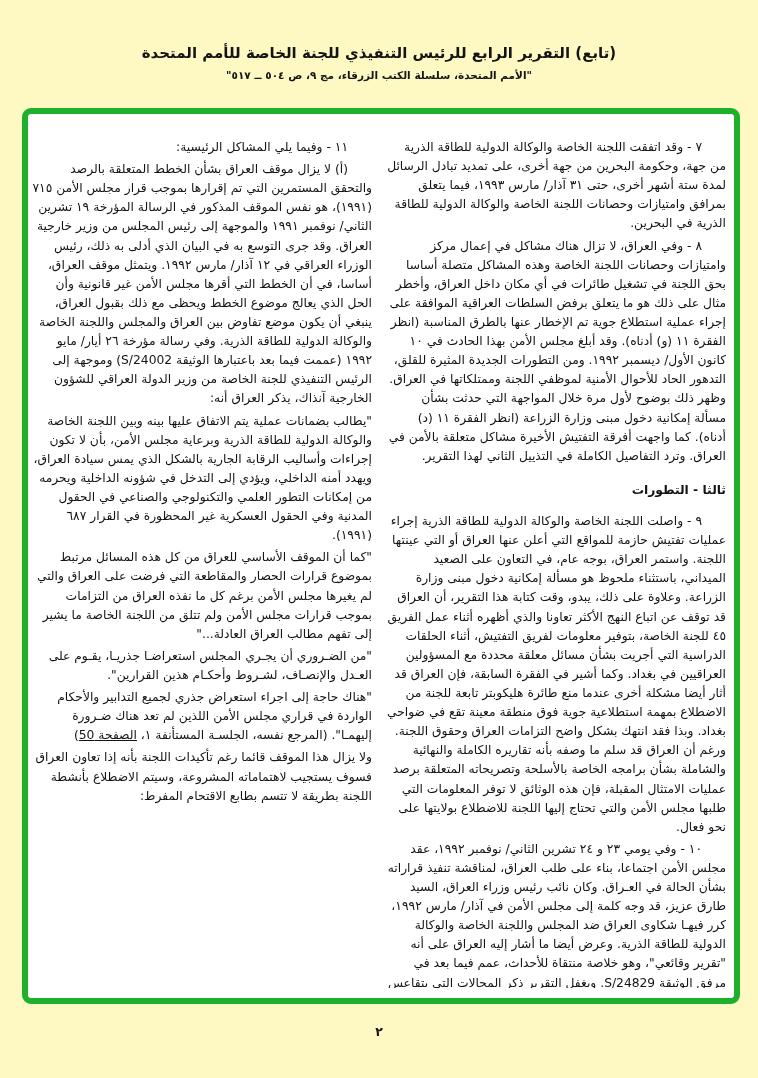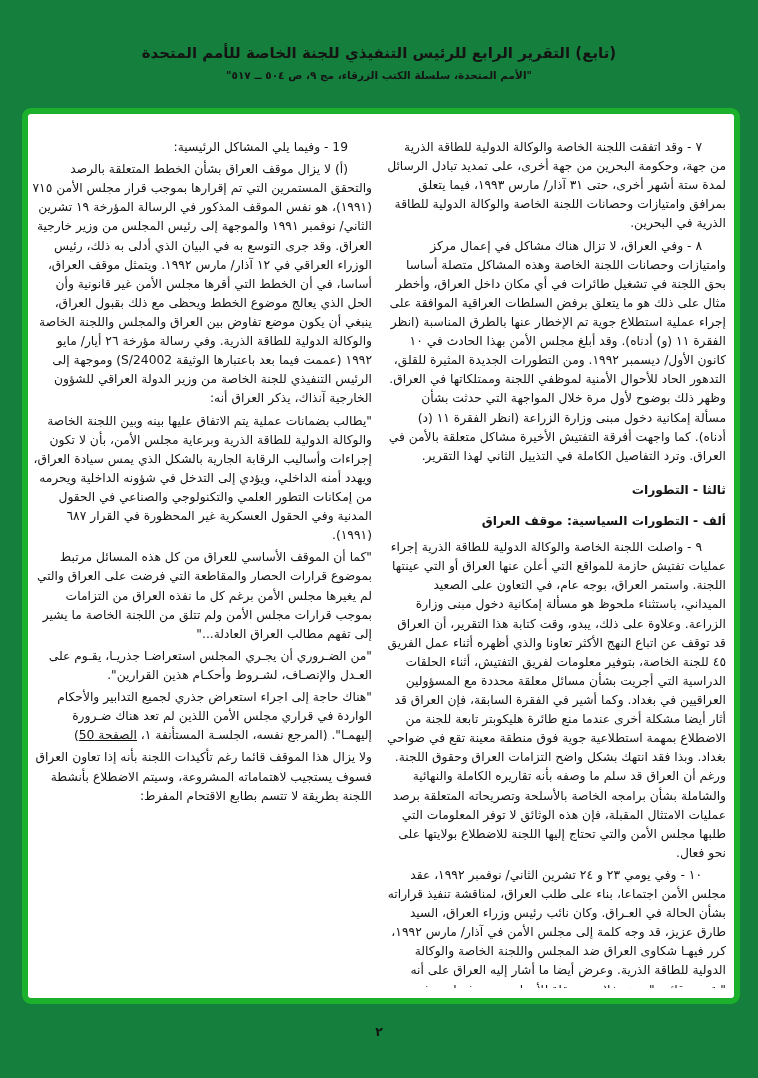--- a/index.html
+++ b/index.html
@@ -6,21 +6,21 @@
     margin: 0;
     padding: 0;
     background: #ffffff;
     font-family: "DejaVu Sans", sans-serif;
     color: #141414;
   }
   .page {
     position: relative;
     width: 758px;
     height: 1078px;
-    background: #15803d;
+    background: #fef9c3;
     overflow: hidden;
   }
   .doc-title {
     margin: 0;
     padding-top: 44px;
     text-align: center;
     font-size: 15px;
     font-weight: bold;
     direction: rtl;
     letter-spacing: 0.2px;
@@ -93,27 +93,26 @@
 
   <p class="doc-subtitle">"الأمم المتحدة، سلسلة الكتب الزرقاء، مج ٩، ص ٥٠٤ ــ ٥١٧"</p>
 
   <div class="green-frame" style="border-color: rgb(28, 176, 44);">
     <div class="columns">
 
       <div class="col">
         <p class="indent">٧ -  وقد اتفقت اللجنة الخاصة والوكالة الدولية للطاقة الذرية من جهة، وحكومة البحرين من جهة أخرى، على تمديد تبادل الرسائل لمدة ستة أشهر أخرى، حتى ٣١ آذار/ مارس ١٩٩٣، فيما يتعلق بمرافق وامتيازات وحصانات اللجنة الخاصة والوكالة الدولية للطاقة الذرية في البحرين.</p>
         <p class="indent">٨ -  وفي العراق، لا تزال هناك مشاكل في إعمال مركز وامتيازات وحصانات اللجنة الخاصة وهذه المشاكل متصلة أساسا بحق اللجنة في تشغيل طائرات في أي مكان داخل العراق، وأخطر مثال على ذلك هو ما يتعلق برفض السلطات العراقية الموافقة على إجراء عملية استطلاع جوية تم الإخطار عنها بالطرق المناسبة (انظر الفقرة ١١ (و) أدناه). وقد أبلغ مجلس الأمن بهذا الحادث في ١٠ كانون الأول/ ديسمبر ١٩٩٢. ومن التطورات الجديدة المثيرة للقلق، التدهور الحاد للأحوال الأمنية لموظفي اللجنة وممتلكاتها في العراق. وظهر ذلك بوضوح لأول مرة خلال المواجهة التي حدثت بشأن مسألة إمكانية دخول مبنى وزارة الزراعة (انظر الفقرة ١١ (د) أدناه). كما واجهت أفرقة التفتيش الأخيرة مشاكل متعلقة بالأمن في العراق. وترد التفاصيل الكاملة في التذييل الثاني لهذا التقرير.</p>
         <p class="sec-heading">ثالثا -  التطورات</p>
-        <p class="sub-heading">ألف -  التطورات السياسية: موقف العراق</p>
         <p class="indent">٩ -  واصلت اللجنة الخاصة والوكالة الدولية للطاقة الذرية إجراء عمليات تفتيش حازمة للمواقع التي أعلن عنها العراق أو التي عينتها اللجنة. واستمر العراق، بوجه عام، في التعاون على الصعيد الميداني، باستثناء ملحوظ هو مسألة إمكانية دخول مبنى وزارة الزراعة. وعلاوة على ذلك، يبدو، وقت كتابة هذا التقرير، أن العراق قد توقف عن اتباع النهج الأكثر تعاونا والذي أظهره أثناء عمل الفريق ٤٥ للجنة الخاصة، بتوفير معلومات لفريق التفتيش، أثناء الحلقات الدراسية التي أجريت بشأن مسائل معلقة محددة مع المسؤولين العراقيين في بغداد. وكما أشير في الفقرة السابقة، فإن العراق قد أثار أيضا مشكلة أخرى عندما منع طائرة هليكوبتر تابعة للجنة من الاضطلاع بمهمة استطلاعية جوية فوق منطقة معينة تقع في ضواحي بغداد. وبذا فقد انتهك بشكل واضح التزامات العراق وحقوق اللجنة. ورغم أن العراق قد سلم ما وصفه بأنه تقاريره الكاملة والنهائية والشاملة بشأن برامجه الخاصة بالأسلحة وتصريحاته المتعلقة برصد عمليات الامتثال المقبلة، فإن هذه الوثائق لا توفر المعلومات التي طلبها مجلس الأمن والتي تحتاج إليها اللجنة للاضطلاع بولايتها على نحو فعال.</p>
         <p class="indent">١٠ -  وفي يومي ٢٣ و ٢٤ تشرين الثاني/ نوفمبر ١٩٩٢، عقد مجلس الأمن اجتماعا، بناء على طلب العراق، لمناقشة تنفيذ قراراته بشأن الحالة في العـراق. وكان نائب رئيس وزراء العراق، السيد طارق عزيز، قد وجه كلمة إلى مجلس الأمن في آذار/ مارس ١٩٩٢، كرر فيهـا شكاوى العراق ضد المجلس واللجنة الخاصة والوكالة الدولية للطاقة الذرية. وعرض أيضا ما أشار إليه العراق على أنه "تقرير وقائعي"، وهو خلاصة منتقاة للأحداث، عمم فيما بعد في مرفق الوثيقة S/24829. ويغفل التقرير ذكر المجالات التي يتقاعس فيها العراق عن الوفاء بالتزاماته.</p>
       </div>
 
       <div class="col">
-        <p class="indent">19 -  وفيما يلي المشاكل الرئيسية:</p>
+        <p class="indent">١١ -  وفيما يلي المشاكل الرئيسية:</p>
         <p class="indent">(أ)  لا يزال موقف العراق بشأن الخطط المتعلقة بالرصد والتحقق المستمرين التي تم إقرارها بموجب قرار مجلس الأمن ٧١٥ (١٩٩١)، هو نفس الموقف المذكور في الرسالة المؤرخة ١٩ تشرين الثاني/ نوفمبر ١٩٩١ والموجهة إلى رئيس المجلس من وزير خارجية العراق. وقد جرى التوسع به في البيان الذي أدلى به ذلك، رئيس الوزراء العراقي في ١٢ آذار/ مارس ١٩٩٢. ويتمثل موقف العراق، أساسا، في أن الخطط التي أقرها مجلس الأمن غير قانونية وأن الحل الذي يعالج موضوع الخطط ويحظى مع ذلك بقبول العراق، ينبغي أن يكون موضع تفاوض بين العراق والمجلس واللجنة الخاصة والوكالة الدولية للطاقة الذرية. وفي رسالة مؤرخة ٢٦ أيار/ مايو ١٩٩٢ (عممت فيما بعد باعتبارها الوثيقة S/24002) وموجهة إلى الرئيس التنفيذي للجنة الخاصة من وزير الدولة العراقي للشؤون الخارجية آنذاك، يذكر العراق أنه:</p>
         <p class="quote">"يطالب بضمانات عملية يتم الاتفاق عليها بينه وبين اللجنة الخاصة والوكالة الدولية للطاقة الذرية وبرعاية مجلس الأمن، بأن لا تكون إجراءات وأساليب الرقابة الجارية بالشكل الذي يمس سيادة العراق، ويهدد أمنه الداخلي، ويؤدي إلى التدخل في شؤونه الداخلية ويحرمه من إمكانات التطور العلمي والتكنولوجي والصناعي في الحقول المدنية وفي الحقول العسكرية غير المحظورة في القرار ٦٨٧ (١٩٩١).</p>
         <p class="quote">"كما أن الموقف الأساسي للعراق من كل هذه المسائل مرتبط بموضوع قرارات الحصار والمقاطعة التي فرضت على العراق والتي لم يغيرها مجلس الأمن برغم كل ما نفذه العراق من التزامات بموجب قرارات مجلس الأمن ولم تتلق من اللجنة الخاصة ما يشير إلى تفهم مطالب العراق العادلة..."</p>
         <p class="quote">"من الضـروري أن يجـري المجلس استعراضـا جذريـا، يقـوم على العـدل والإنصـاف، لشـروط وأحكـام هذين القرارين".</p>
         <p class="quote"><span>"هناك حاجة إلى اجراء استعراض جذري لجميع التدابير والأحكام الواردة في قراري مجلس الأمن اللذين لم تعد هناك ضـرورة إليهمـا". (المرجع نفسه، الجلسـة المستأنفة ١، </span><span class="u">الصفحة 50</span><span>)</span></p>
         <p>ولا يزال هذا الموقف قائما رغم تأكيدات اللجنة بأنه إذا تعاون العراق فسوف يستجيب لاهتماماته المشروعة، وسيتم الاضطلاع بأنشطة اللجنة بطريقة لا تتسم بطابع الاقتحام المفرط:</p>
       </div>
 
     </div>
   </div>

